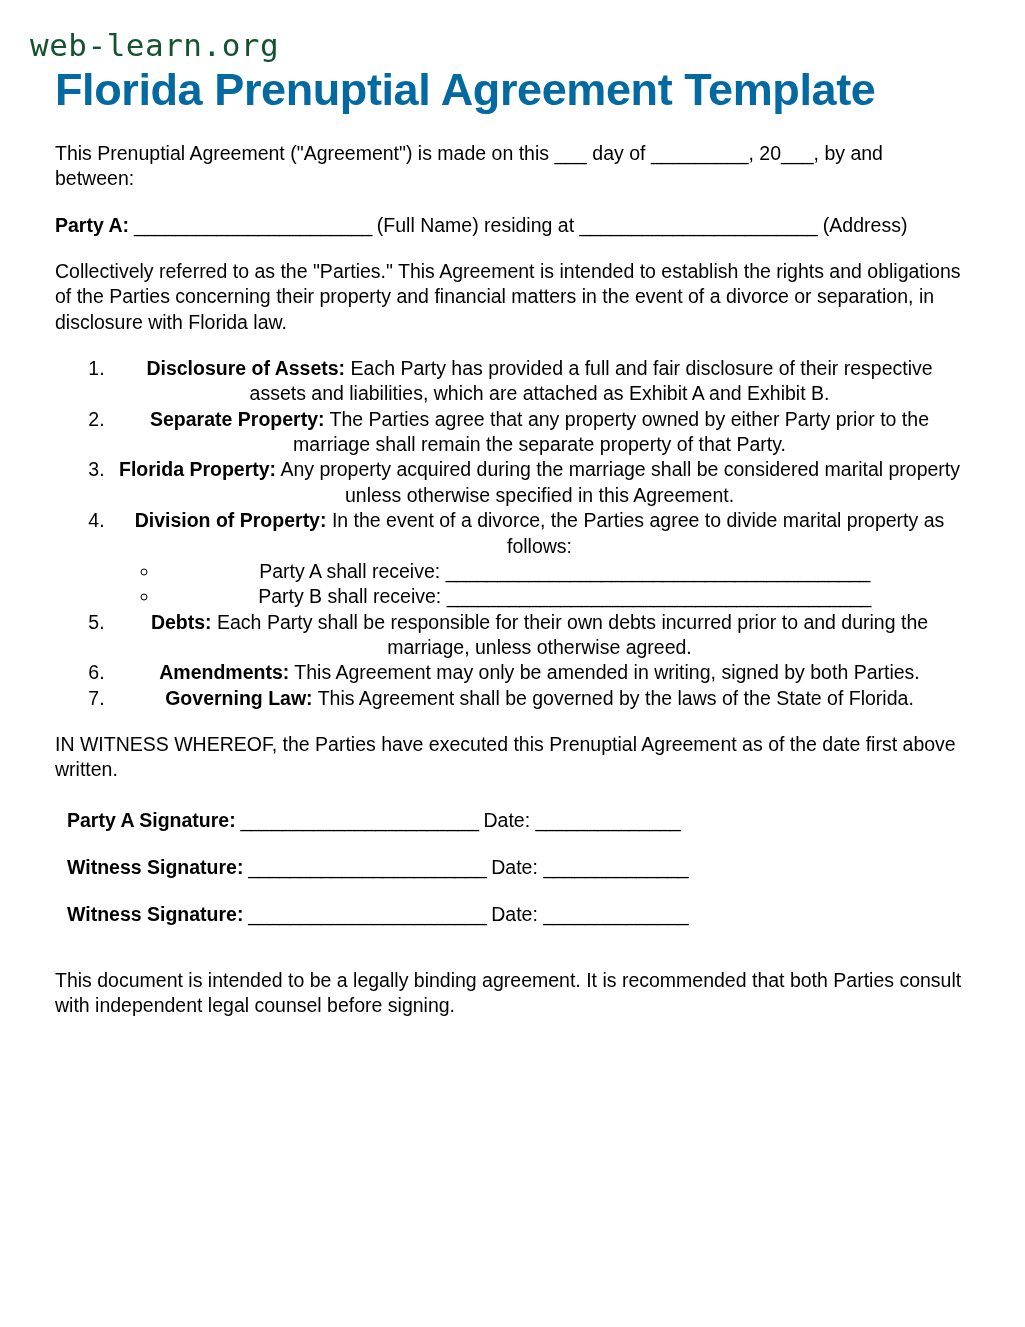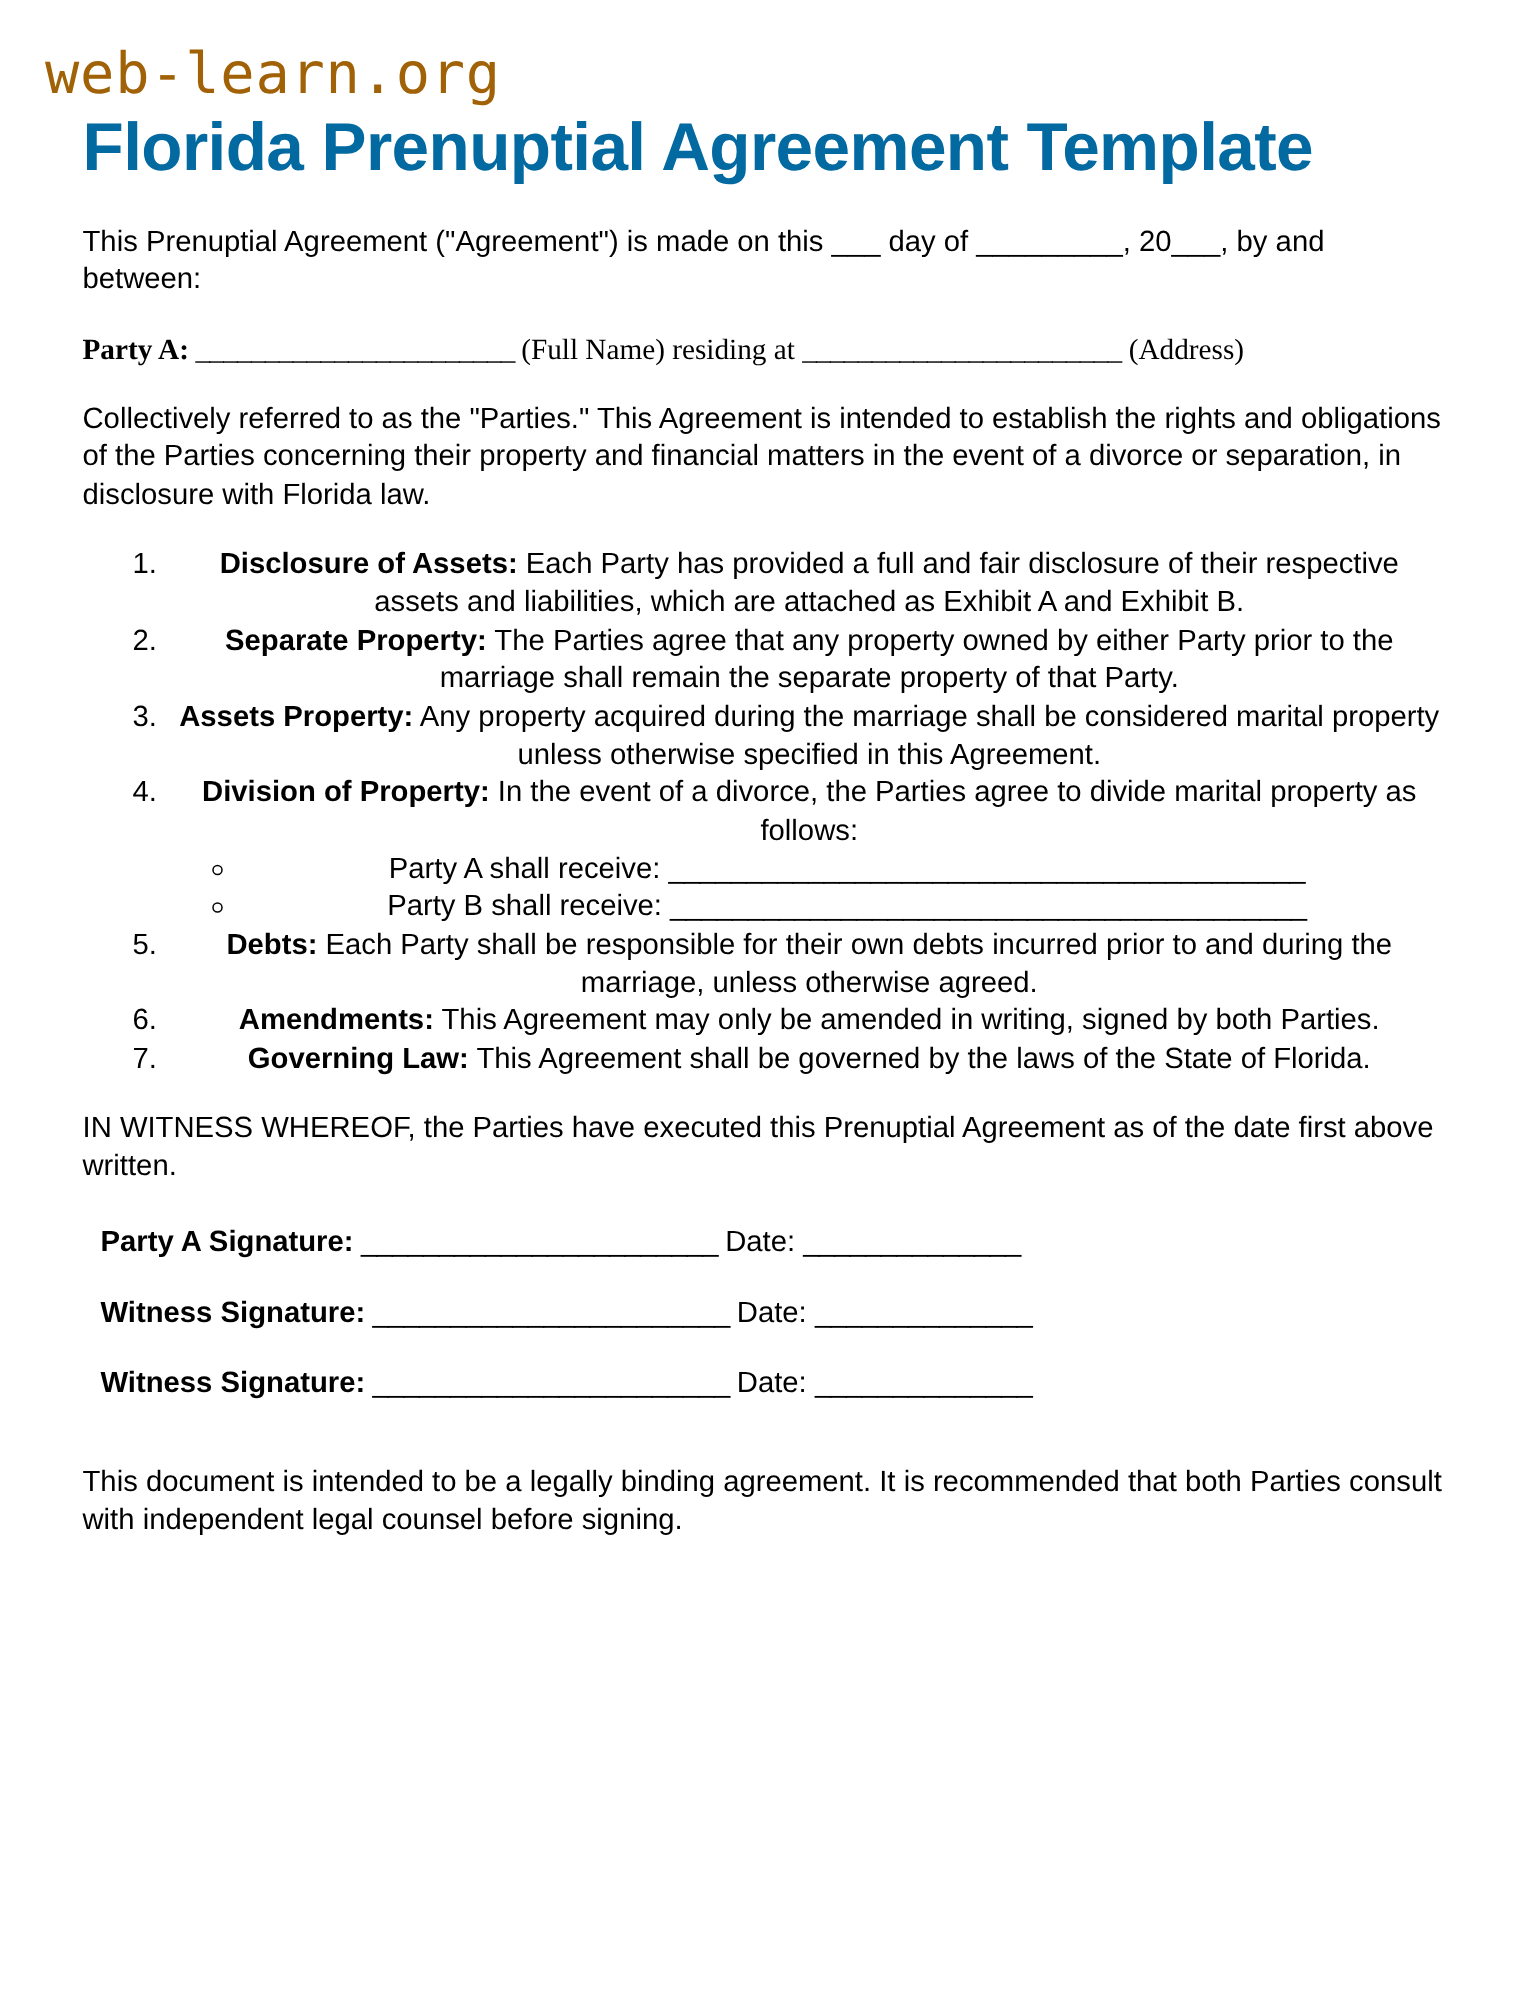--- a/index.html
+++ b/index.html
@@ -24,23 +24,23 @@
     position: relative;
     background: #ffffff;
   }
 
   
   .masthead {
     padding: 28px 0 0 0;
   }
   .site-logo {
     font-family: "DejaVu Sans Mono", "Liberation Mono", monospace;
-    font-size: 38px;
+    font-size: 31px;
     letter-spacing: 0.5px;
-    color: #a16207;
+    color: #14532d;
     margin: 0 0 1px 30px;
     line-height: 1.15;
     white-space: nowrap;
   }
   .doc-title {
     font-family: "Liberation Sans", "DejaVu Sans", sans-serif;
     font-size: 45px;
     font-weight: bold;
     letter-spacing: -0.4px;
     color: #0369a1;
@@ -72,21 +72,20 @@
     letter-spacing: -0.5px;
   }
 
   b, .bold {
     font-weight: bold;
   }
 
   
   .party-block {
     margin: 0 0 21px 0;
-    font-family: Liberation Serif, serif;
   }
 
   
   ol.clauses {
     margin: 0 0 21px 0;
     padding: 0 0 0 55px;
     list-style-position: outside;
     list-style-type: decimal;
   }
   ol.clauses > li {
@@ -164,21 +163,21 @@
 
       <li>
         <span class="bold">Disclosure of Assets:</span><span> Each Party has provided a full and fair disclosure of their respective assets and liabilities, which are attached as Exhibit A and Exhibit B.</span>
       </li>
 
       <li>
         <span class="bold">Separate Property:</span><span> The Parties agree that any property owned by either Party prior to the marriage shall remain the separate property of that Party.</span>
       </li>
 
       <li>
-        <span class="bold">Assets Property:</span><span> Any property acquired during the marriage shall be considered marital property unless otherwise specified in this Agreement.</span>
+        <span class="bold">Florida Property:</span><span> Any property acquired during the marriage shall be considered marital property unless otherwise specified in this Agreement.</span>
       </li>
 
       <li>
         <span class="bold">Division of Property:</span><span> In the event of a divorce, the Parties agree to divide marital property as follows:</span>
         <ul class="subclauses">
           <li>
             <span>Party A shall receive: </span><span class="blank">_________________________________________</span>
           </li>
           <li>
             <span>Party B shall receive: </span><span class="blank">_________________________________________</span>

